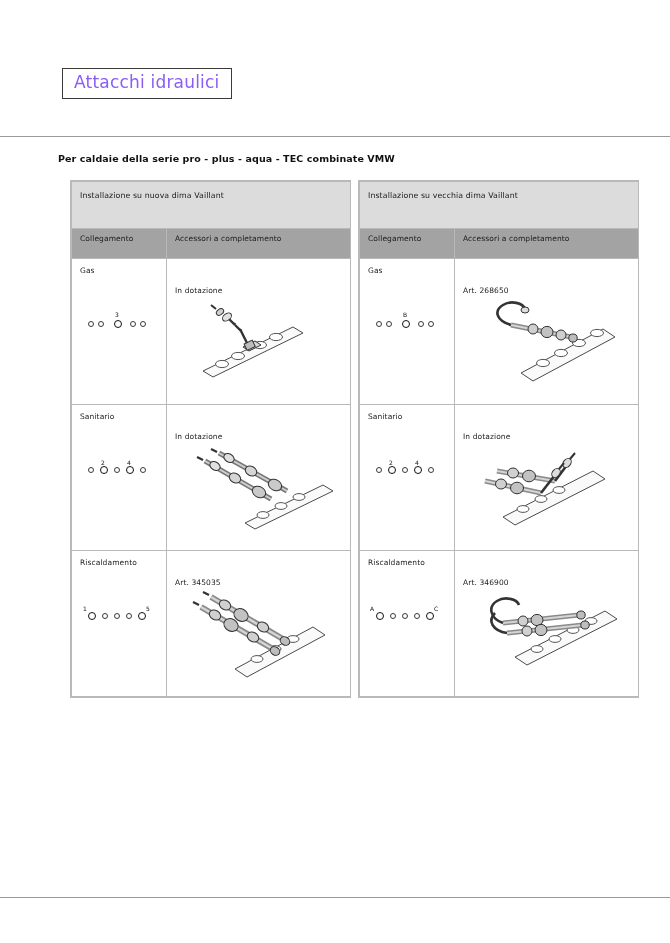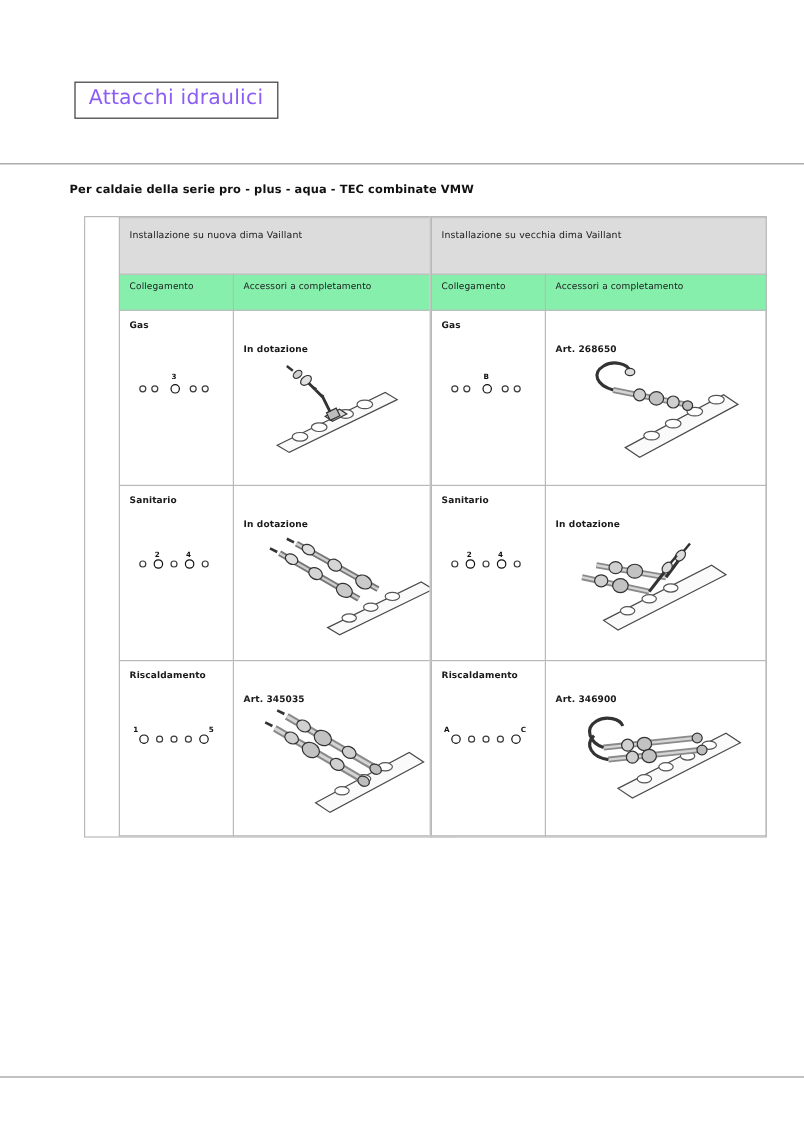--- a/index.html
+++ b/index.html
@@ -62,21 +62,21 @@
   }
 
   
   .tbl {
     position: absolute;
     top: 180px;
     border: 1px solid #b9b9b9;
     border-collapse: collapse;
     background: #fff;
   }
-  .tbl.left  { left: 70px;  width: 279px; padding-left: 28px; }
+  .tbl.left  { left: 70px;  width: 279px; }
   .tbl.right { left: 358px; width: 279px; }
 
   .tbl table {
     border-collapse: collapse;
     width: 100%;
     table-layout: fixed;
   }
   .tbl td, .tbl th {
     border: 1px solid #b9b9b9;
     padding: 0;
@@ -85,34 +85,33 @@
   .band-title td {
     background: #dcdcdc;
     height: 28px;
     font-size: 7.8px;
     font-weight: normal;
     color: #1a1a1a;
     padding: 9px 8px;
     letter-spacing: 0.1px;
   }
   .band-sub td {
-    background: #86efac;
+    background: #a3a3a3;
     height: 19px;
     font-size: 7.5px;
     color: #1a1a1a;
     padding: 5px 8px;
     letter-spacing: 0.1px;
   }
   .col-a { width: 95px; }
   .col-b { width: 184px; }
 
   .row-body td {
     height: 145px;
     position: relative;
-    font-weight: bold;
   }
   .cell-label {
     font-size: 7.5px;
     color: #1a1a1a;
     padding: 7px 8px 0 8px;
     letter-spacing: 0.1px;
   }
   .cell-value {
     font-size: 7.5px;
     color: #1a1a1a;

